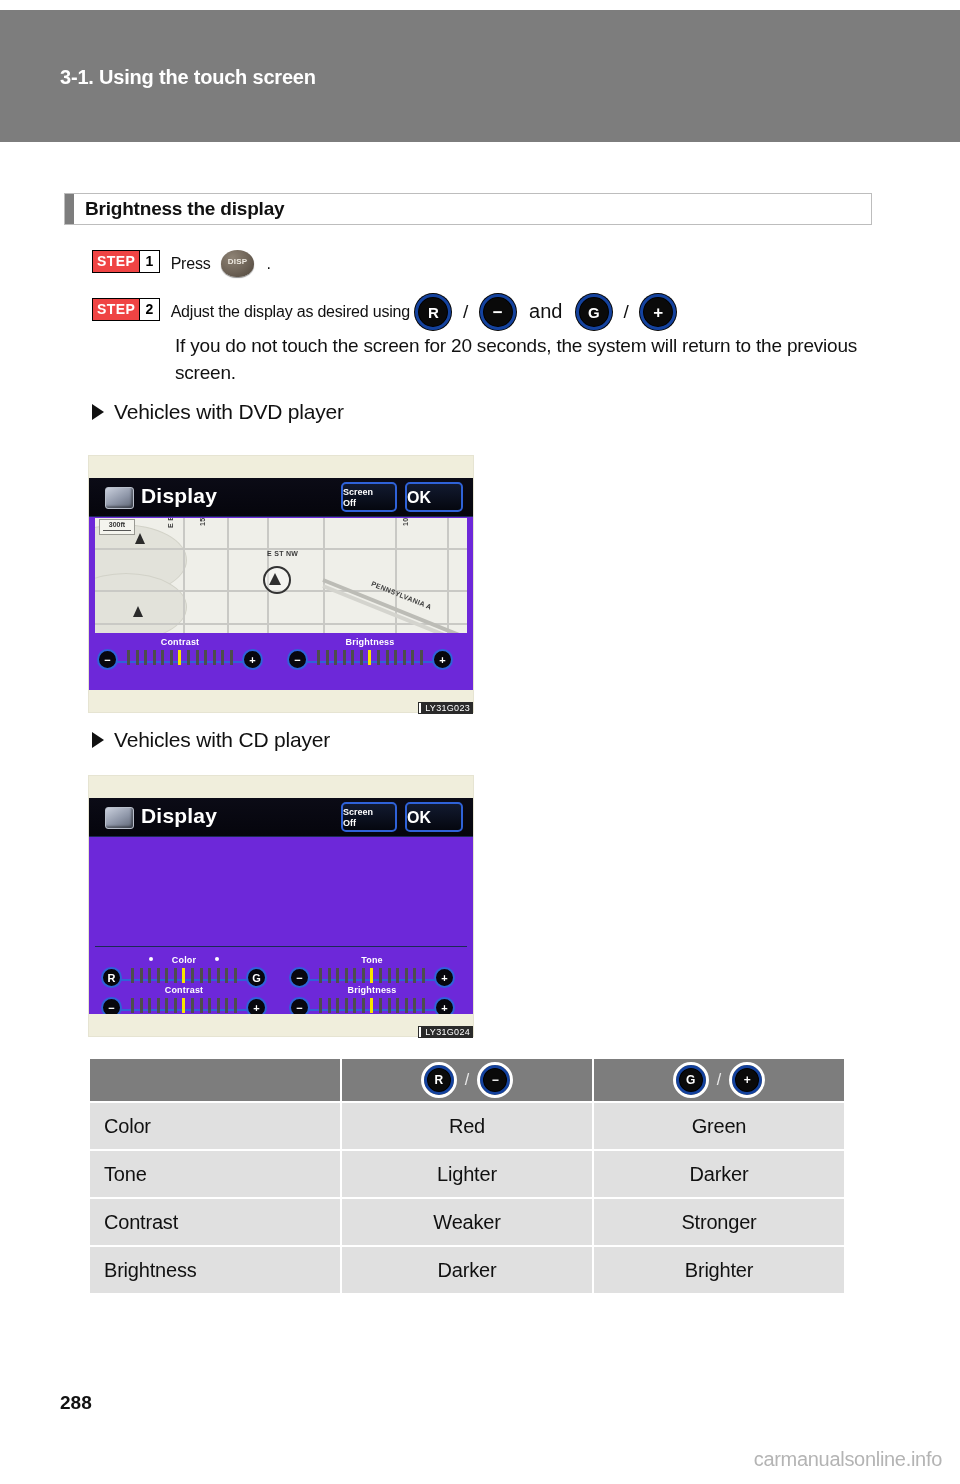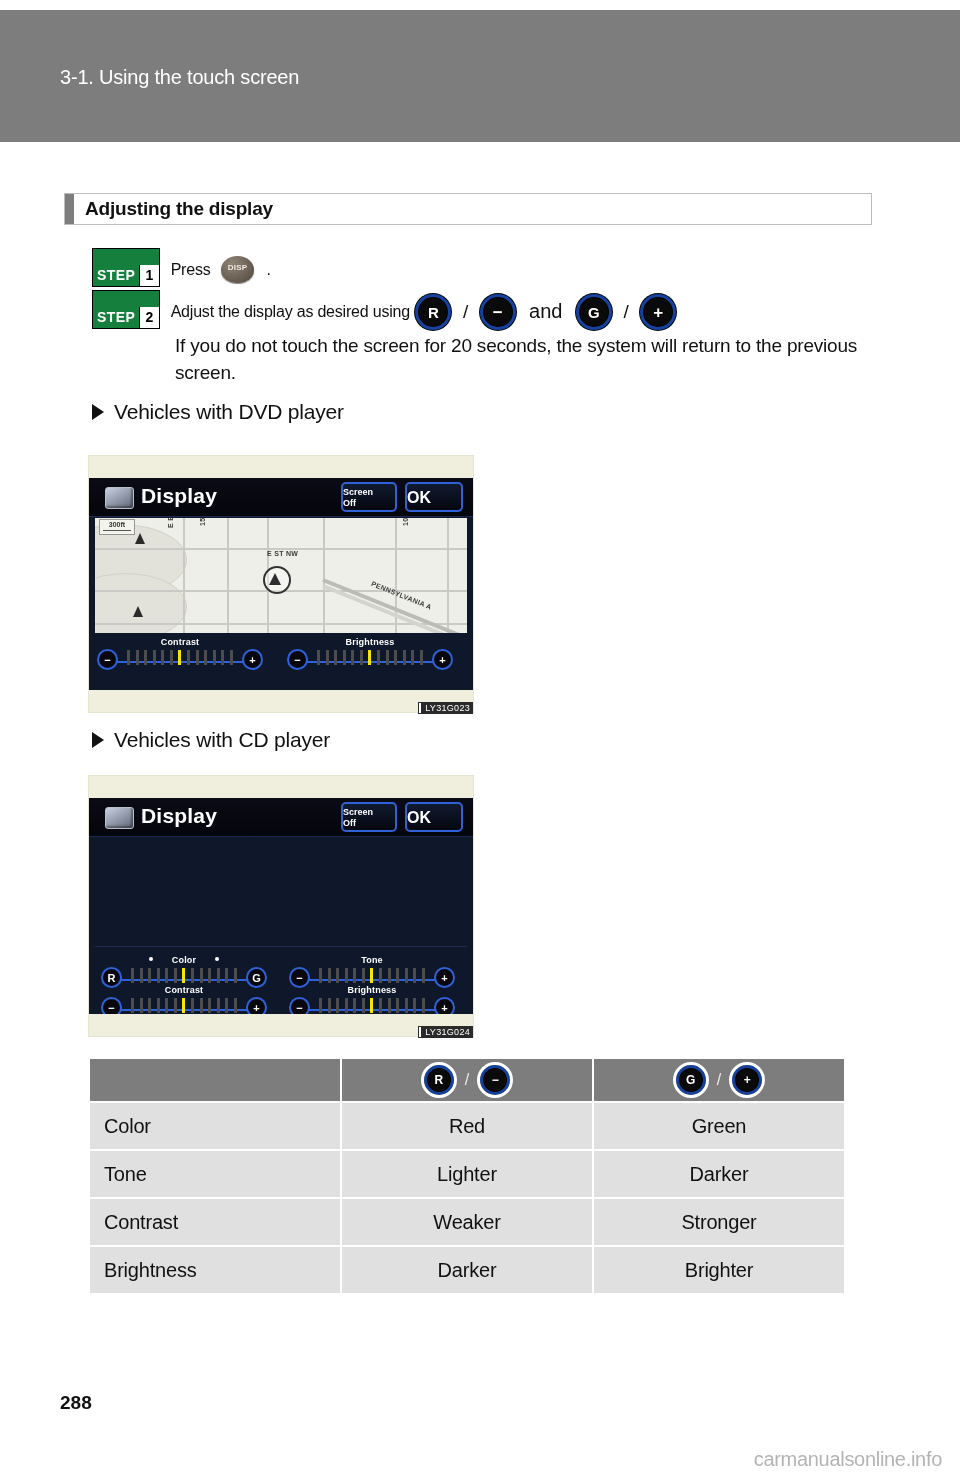--- a/index.html
+++ b/index.html
@@ -18,21 +18,21 @@
   .chapter-bar {
     position: absolute;
     left: 0; top: 10px;
     width: 960px; height: 132px;
     background: #7d7d7d;
   }
   .chapter-title {
     position: absolute;
     left: 60px; top: 56px;
     font-size: 20px;
-    font-weight: normal;
+    font-weight: bold;
     letter-spacing: -0.2px;
     color: #ffffff;
     white-space: nowrap;
   }
 
   
   .section-box {
     position: absolute;
     left: 64px; top: 193px;
     width: 808px; height: 32px;
@@ -58,24 +58,24 @@
 
   
   .step-row { position: absolute; left: 92px; white-space: nowrap; }
   .step-row.s1 { top: 250px; }
   .step-row.s2 { top: 288px; }
 
   .step-badge {
     display: inline-block;
     vertical-align: middle;
     border: 1px solid #000;
-    background: #15803d;
+    background: #ef4444;
     height: 21px;
     line-height: 21px;
-    padding: 16px 0 0 4px;
+    padding: 0 0 0 4px;
     font-size: 14px;
     font-weight: bold;
     color: #ffffff;
     letter-spacing: 0.4px;
     position: relative;
     top: -2px;
   }
   .step-badge .num {
     display: inline-block;
     background: #ffffff;
@@ -200,21 +200,21 @@
   }
   .figcode::before {
     content: "";
     position: absolute; left: 1px; top: 1px; bottom: 1px;
     width: 2px; background: #ffffff;
   }
 
   
   .navscreen {
     position: absolute;
-    background: #0f172a;
+    background: #6d28d9;
     overflow: hidden;
   }
   .navscreen.dvd { left: 0px; top: 22px; width: 384px; height: 212px; }
   .navscreen.cd  { left: 0px; top: 22px; width: 384px; height: 216px; }
 
   .nav-titlebar {
     position: absolute; left: 0; top: 0; width: 100%; height: 38px;
     background: linear-gradient(#0b0b16, #05050c);
     border-bottom: 1px solid #1c2a55;
   }
@@ -390,21 +390,21 @@
 </style>
 </head>
 <body>
 
 <div class="chapter-bar">
   <div class="chapter-title">3-1. Using the touch screen</div>
 </div>
 
 <div class="section-box">
   <div class="marker"></div>
-  <div class="label">Adjusting the display</div>
+  <div class="label">Brightness the display</div>
 </div>
 
 <div class="step-row s1">
   <span class="step-badge"><span>STEP</span><span class="num">1</span></span>
   <span class="step-text">Press</span>
   <span class="disp-btn">
     <span class="t">DISP</span>
   </span>
   <span class="step-text">.</span>
 </div>

